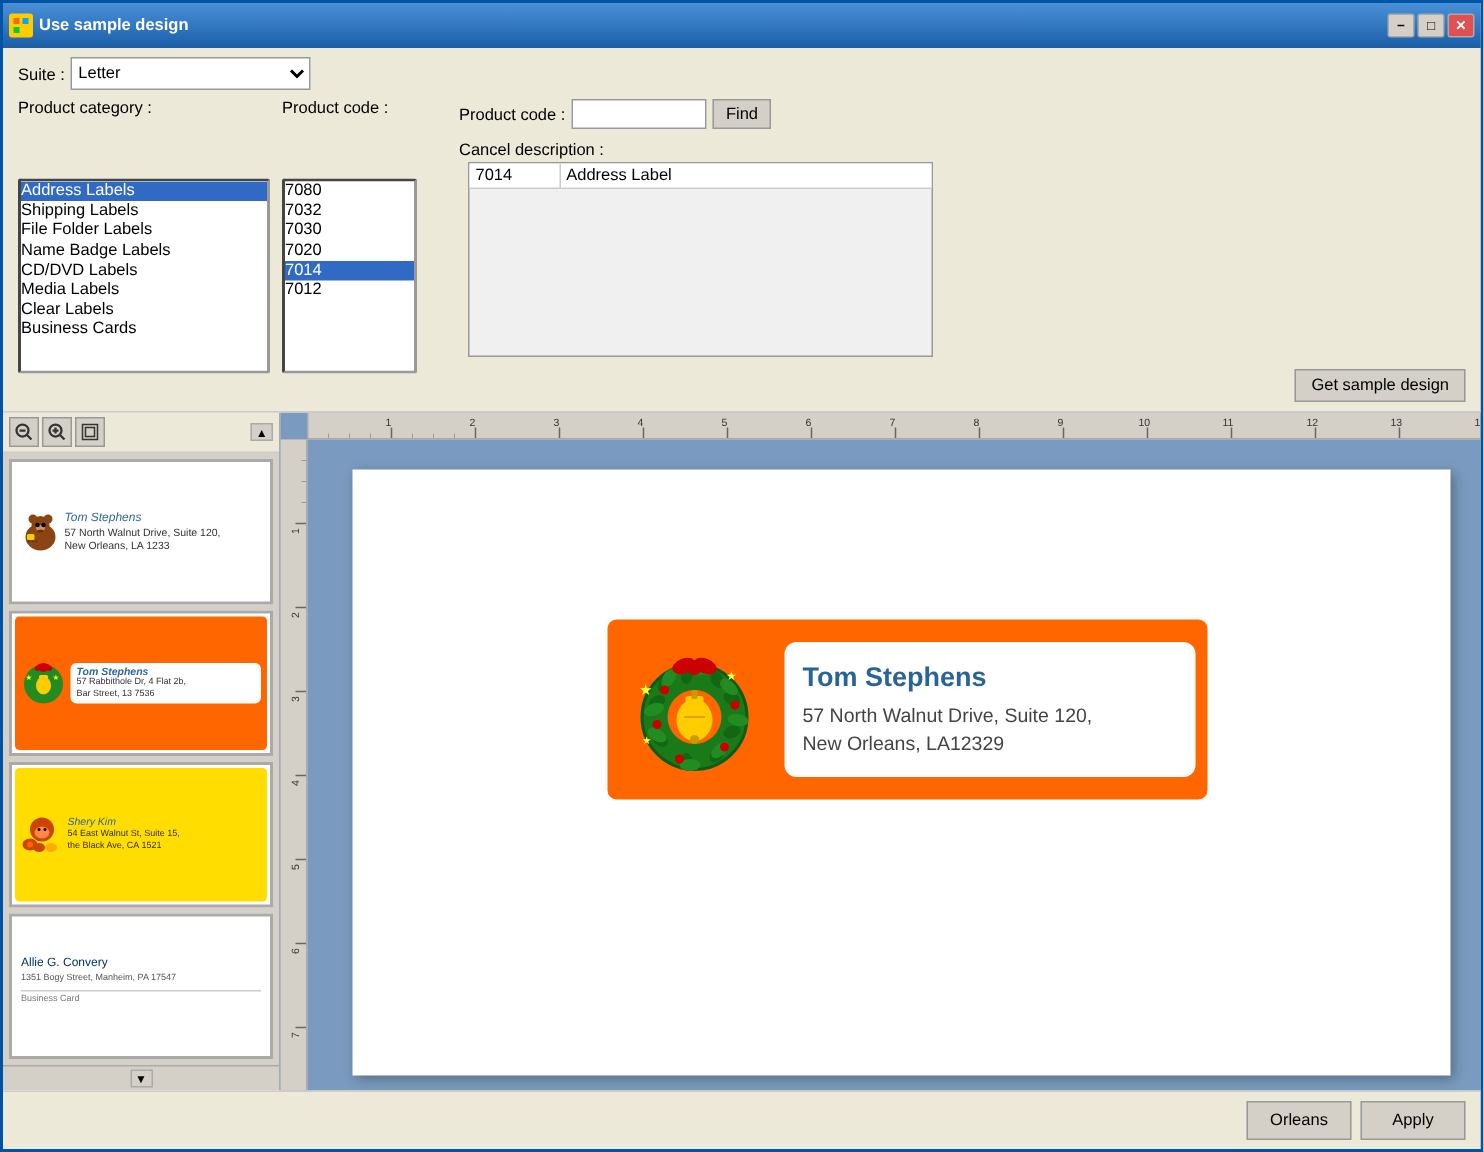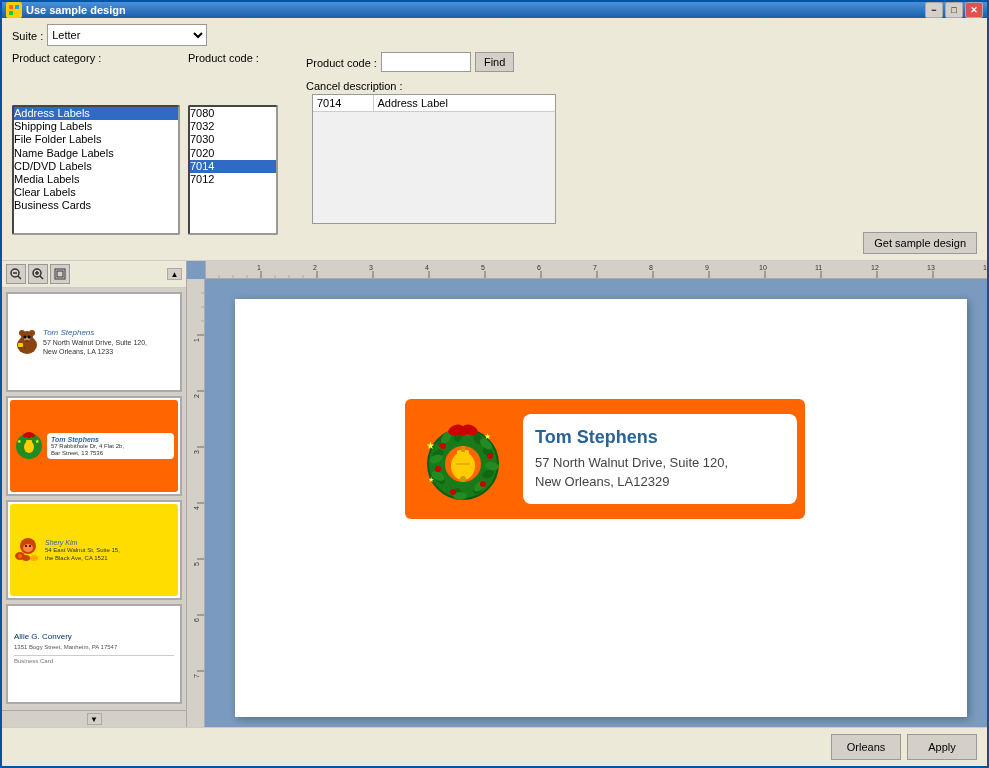--- a/index.html
+++ b/index.html
@@ -1,20 +1,20 @@
 <!DOCTYPE html>
 <html><head>
   <meta charset="utf-8">
   <style>
     * { box-sizing: border-box; margin: 0; padding: 0; }
     body { font-family: 'Segoe UI', Tahoma, Arial, sans-serif; font-size: 11px; background: #ece9d8; overflow: hidden; }
 
     
     .window { width: 989px; height: 768px; background: #ece9d8; border: 2px solid #0054a3; display: flex; flex-direction: column; position: relative; }
-    .title-bar { background: linear-gradient(to bottom, #4a90d9 0%, #1a5ea8 100%); color: white; height: 16px; display: flex; align-items: center; padding: 0 4px; gap: 4px; flex-shrink: 0; }
+    .title-bar { background: linear-gradient(to bottom, #4a90d9 0%, #1a5ea8 100%); color: white; height: 30px; display: flex; align-items: center; padding: 0 4px; gap: 4px; flex-shrink: 0; }
     .title-bar-icon { width: 16px; height: 16px; background: #ffcc00; border-radius: 2px; display: flex; align-items: center; justify-content: center; font-size: 9px; }
     .title-bar-text { flex: 1; font-size: 11px; font-weight: bold; }
     .title-bar-buttons { display: flex; gap: 2px; }
     .tb-btn { width: 18px; height: 16px; border: 1px solid #aaa; border-radius: 2px; cursor: pointer; display: flex; align-items: center; justify-content: center; font-size: 9px; font-weight: bold; }
     .tb-btn.min { background: #d4d0c8; color: #000; }
     .tb-btn.max { background: #d4d0c8; color: #000; }
     .tb-btn.close { background: #e05050; color: white; }
 
     
     .config-area { padding: 6px 10px; background: #ece9d8; border-bottom: 1px solid #ccc; flex-shrink: 0; }
@@ -26,21 +26,21 @@
     .find-btn { height: 20px; padding: 0 8px; border: 1px solid #999; background: #d4d0c8; cursor: pointer; font-size: 11px; }
     
     .list-container { display: flex; flex-direction: column; gap: 39px; }
     .list-label { font-size: 11px; margin-bottom: 2px; }
     
     .listbox { border: 2px inset #999; background: white; overflow-y: scroll; font-size: 11px; }
     .cat-listbox { width: 168px; height: 130px; }
     .code-listbox { width: 90px; height: 130px; }
 
     
-    .desc-table { border: 1px solid #999; background: #f0f0f0; width: 244px; height: 130px; margin-left: 6px; }
+    .desc-table { border: 1px solid #999; background: #f0f0f0; width: 310px; height: 130px; margin-left: 6px; }
     .desc-table table { width: 100%; border-collapse: collapse; }
     .desc-table td { padding: 2px 4px; font-size: 11px; border-bottom: 1px solid #ccc; }
     .desc-table td:first-child { width: 60px; background: white; border-right: 1px solid #ccc; }
     .desc-table td:last-child { background: white; }
 
     .get-sample-btn { display: block; margin-left: auto; margin-top: 4px; height: 22px; padding: 0 10px; border: 1px solid #999; background: #d4d0c8; cursor: pointer; font-size: 11px; white-space: nowrap; }
 
     
     .main-area { display: flex; flex: 1; overflow: hidden; }
 

